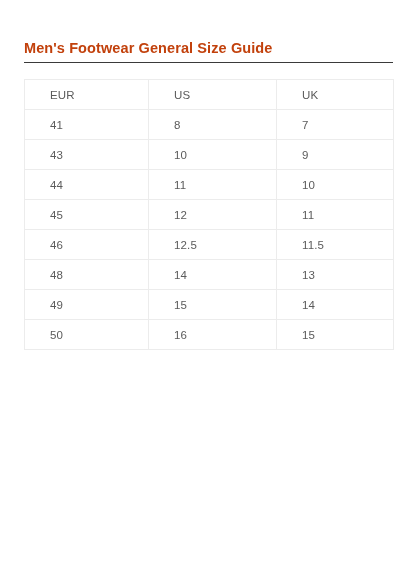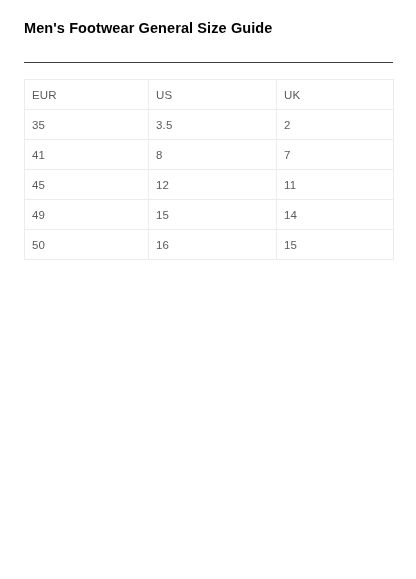--- a/index.html
+++ b/index.html
@@ -16,24 +16,24 @@
   .page {
     position: relative;
     width: 416px;
     height: 579px;
     background: #ffffff;
     box-sizing: border-box;
   }
   .title {
     position: absolute;
     left: 24px;
-    top: 20px;
+    top: 40px;
     font-size: 14.5px;
     font-weight: bold;
-    color: #000000;
+    color: #c2410c;
     letter-spacing: 0.1px;
     white-space: nowrap;
   }
   .title-rule {
     position: absolute;
     left: 24px;
     top: 62px;
     width: 369px;
     height: 1px;
     background: #3a3a3a;
@@ -45,21 +45,21 @@
     width: 369px;
     border-collapse: collapse;
     table-layout: fixed;
   }
   .size-table col.c-eur { width: 124px; }
   .size-table col.c-us  { width: 128px; }
   .size-table col.c-uk  { width: 117px; }
   .size-table th,
   .size-table td {
     height: 29px;
-    padding: 0 0 0 7px;
+    padding: 0 0 0 25px;
     margin: 0;
     border: 1px solid #ececec;
     font-size: 11.5px;
     font-weight: normal;
     color: #5b5b5b;
     text-align: left;
     vertical-align: middle;
     white-space: pre;
     letter-spacing: 0.15px;
   }
@@ -84,33 +84,48 @@
     </colgroup>
     <thead>
       <tr>
         <th>EUR</th>
         <th>US</th>
         <th>UK</th>
       </tr>
     </thead>
     <tbody>
       <tr>
-        <td>35</td>
-        <td>3.5</td>
-        <td>2</td>
-      </tr>
-      <tr>
         <td>41</td>
         <td>8</td>
         <td>7</td>
       </tr>
       <tr>
+        <td>43</td>
+        <td>10</td>
+        <td>9</td>
+      </tr>
+      <tr>
+        <td>44</td>
+        <td>11</td>
+        <td>10</td>
+      </tr>
+      <tr>
         <td>45</td>
         <td>12</td>
         <td>11</td>
+      </tr>
+      <tr>
+        <td>46</td>
+        <td>12.5</td>
+        <td>11.5</td>
+      </tr>
+      <tr>
+        <td>48</td>
+        <td>14</td>
+        <td>13</td>
       </tr>
       <tr>
         <td>49</td>
         <td>15</td>
         <td>14</td>
       </tr>
       <tr>
         <td>50</td>
         <td>16</td>
         <td>15</td>

